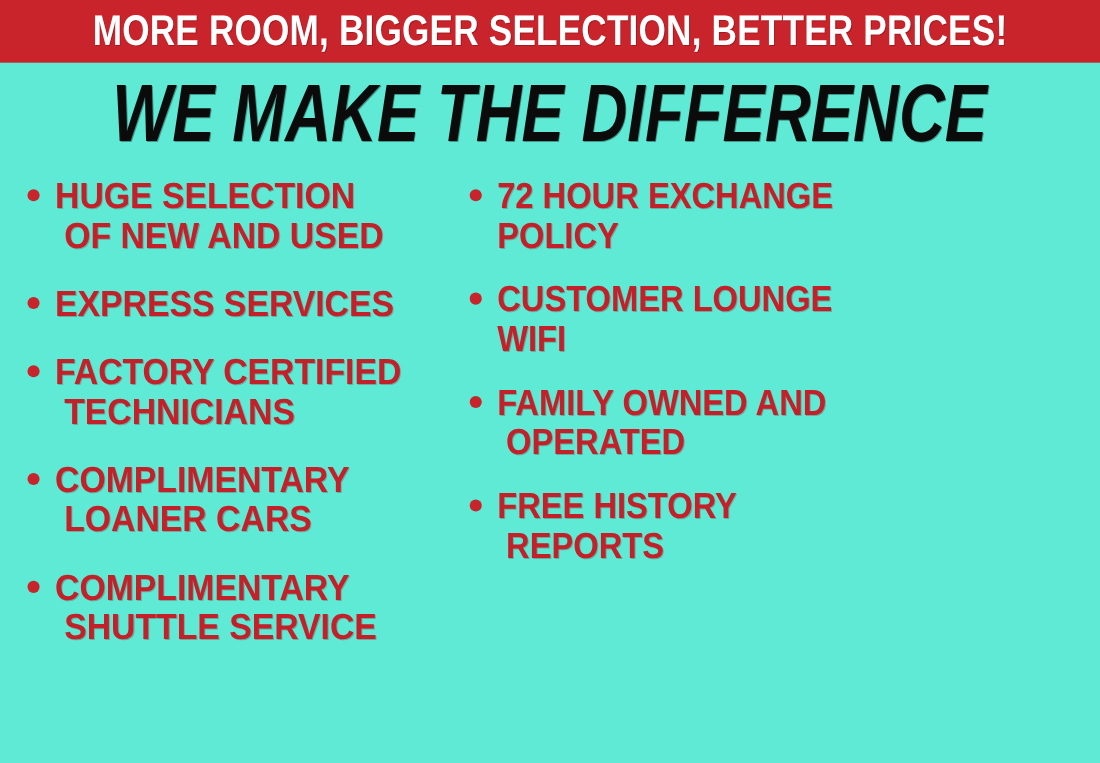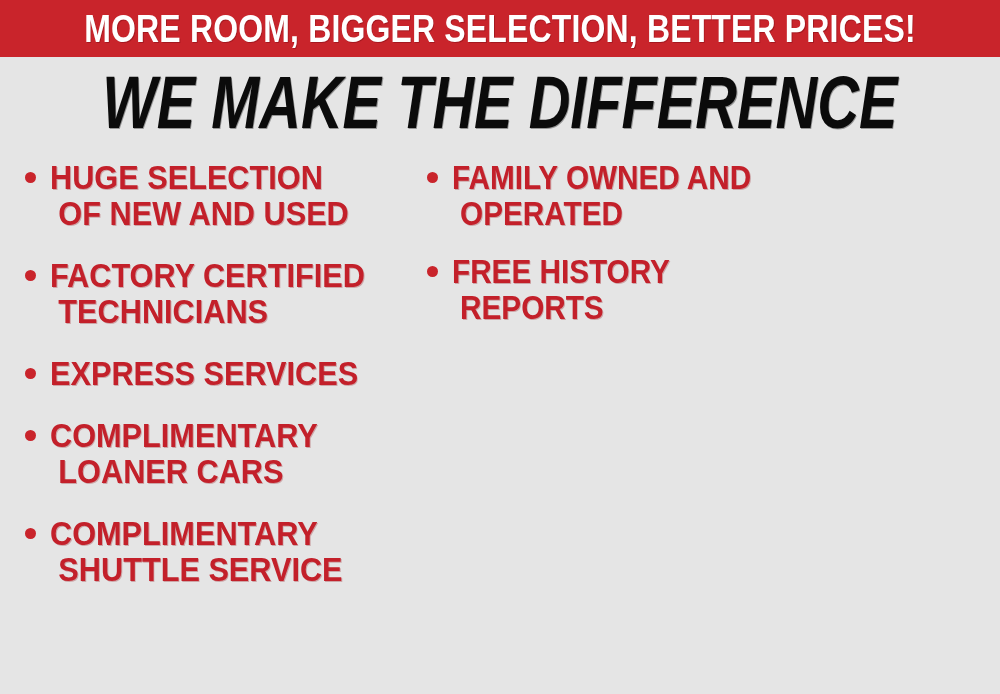--- a/index.html
+++ b/index.html
@@ -12,21 +12,21 @@
     height: 694px;
     background: #fdfdfb;
     font-family: "Liberation Sans", sans-serif;
     overflow: hidden;
   }
 
   #poster {
     position: relative;
     width: 1000px;
     height: 694px;
-    background: #e5e5e5;
+    background: #5eead4;
     box-sizing: border-box;
   }
 
   
   .banner {
     position: absolute;
     top: 0;
     left: 0;
     width: 1000px;
     height: 57px;
@@ -160,54 +160,68 @@
         <span class="bullet-dot"></span>
         <span class="bullet-lines">
           <span class="bullet-line">HUGE SELECTION</span>
           <span class="bullet-line indent">OF NEW AND USED</span>
         </span>
       </div>
 
       <div class="bullet-item">
         <span class="bullet-dot"></span>
         <span class="bullet-lines">
+          <span class="bullet-line">EXPRESS SERVICES</span>
+        </span>
+      </div>
+
+      <div class="bullet-item">
+        <span class="bullet-dot"></span>
+        <span class="bullet-lines">
           <span class="bullet-line">FACTORY CERTIFIED</span>
           <span class="bullet-line indent">TECHNICIANS</span>
         </span>
       </div>
 
       <div class="bullet-item">
         <span class="bullet-dot"></span>
         <span class="bullet-lines">
-          <span class="bullet-line">EXPRESS SERVICES</span>
-        </span>
-      </div>
-
-      <div class="bullet-item">
-        <span class="bullet-dot"></span>
-        <span class="bullet-lines">
           <span class="bullet-line">COMPLIMENTARY</span>
           <span class="bullet-line indent">LOANER CARS</span>
         </span>
       </div>
 
       <div class="bullet-item">
         <span class="bullet-dot"></span>
         <span class="bullet-lines">
           <span class="bullet-line">COMPLIMENTARY</span>
           <span class="bullet-line indent">SHUTTLE SERVICE</span>
         </span>
       </div>
 
     </div>
 
     <div class="col col-right">
 
-
-
+      <div class="bullet-item">
+        <span class="bullet-dot"></span>
+        <span class="bullet-lines">
+          <span class="bullet-line">72 HOUR EXCHANGE</span>
+          <span class="bullet-line">POLICY</span>
+        </span>
+      </div>
+
+
+      <div class="bullet-item">
+        <span class="bullet-dot"></span>
+        <span class="bullet-lines">
+          <span class="bullet-line">CUSTOMER LOUNGE</span>
+          <span class="bullet-line">WIFI</span>
+        </span>
+      </div>
 
 
       <div class="bullet-item">
         <span class="bullet-dot"></span>
         <span class="bullet-lines">
           <span class="bullet-line">FAMILY OWNED AND</span>
           <span class="bullet-line indent">OPERATED</span>
         </span>
       </div>
 

